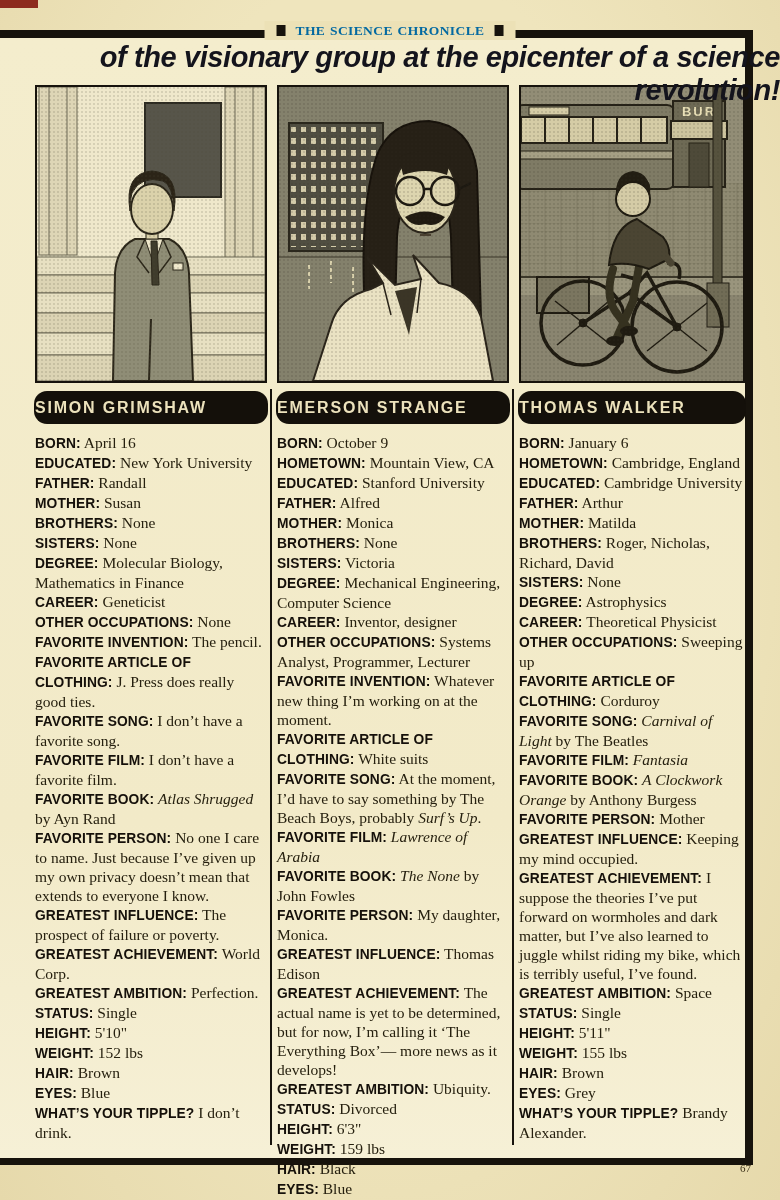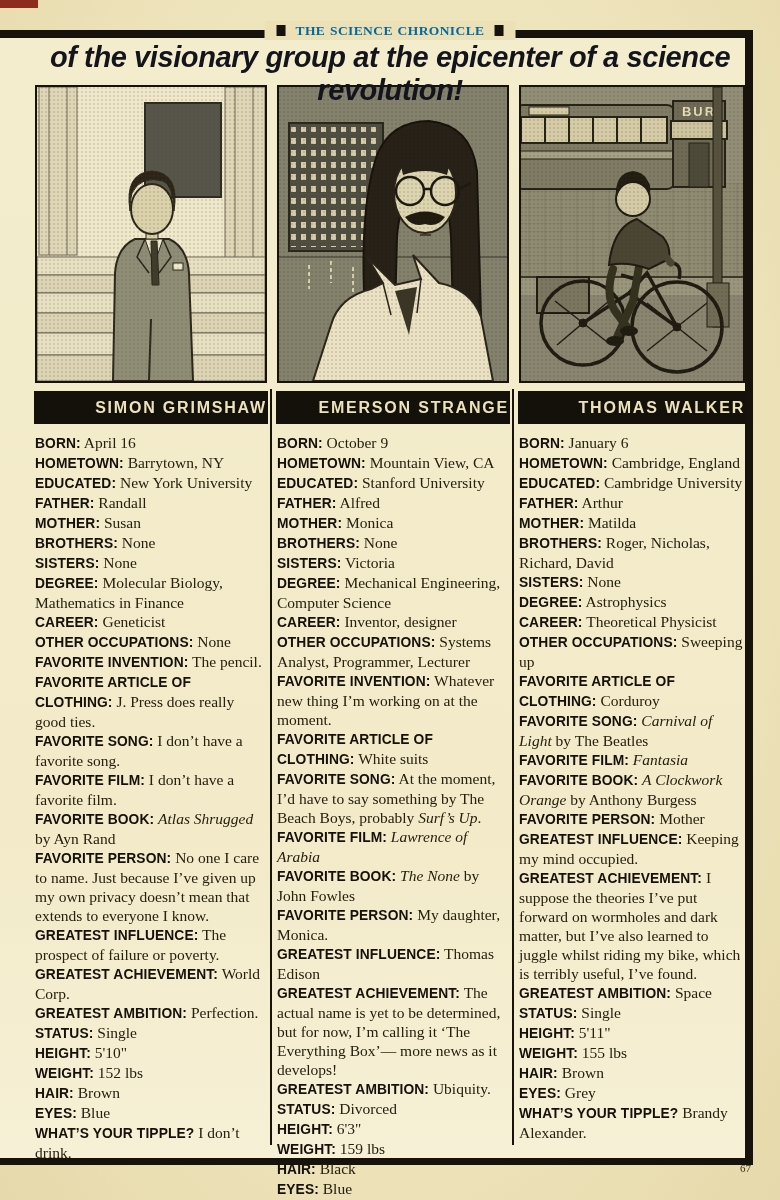--- a/index.html
+++ b/index.html
@@ -16,36 +16,37 @@
     box-sizing:content-box;
   }
   .masthead{
     position:absolute;top:21px;left:50%;transform:translateX(-50%);
     height:19px;display:flex;align-items:center;background:#ece1b6;padding:0 2px;z-index:5;
     font-family:"Liberation Serif",serif;font-weight:bold;font-size:13.5px;
     letter-spacing:.4px;word-spacing:1px;color:#0369a1;white-space:nowrap;
   }
   .masthead .cap{display:inline-block;width:9px;height:11px;background:#17130c;margin:0 10px;}
   .headline{
-    position:absolute;top:41px;left:0;width:780px;text-align:center;z-index:4;
+    position:absolute;top:41px;left:0;width:780px;text-align:right;z-index:4;
     font-weight:bold;font-style:italic;font-size:29px;letter-spacing:-.4px;
     color:#14141c;
   }
   .col{position:absolute;top:85px;}
   .col-1{left:35px;width:232px;}
   .col-2{left:277px;width:232px;}
   .col-3{left:519px;width:226px;}
   .portrait{
     margin:0;width:100%;height:298px;border:2px solid #17130c;box-sizing:border-box;
     background:#eee7ca;overflow:hidden;
   }
   .portrait svg{display:block;width:100%;height:100%;}
   .plate{
-    margin-top:9px;height:31px;background:#14100a;display:flex;align-items:center;justify-content:flex-end;
+    margin-top:9px;height:31px;background:#14100a;display:flex;align-items:center;justify-content:flex-start;
     box-shadow:0 0 0 1px #14100a;
+    border-radius:12px;
   }
   .plate span{
     color:#ece2bc;font-weight:bold;font-size:16px;letter-spacing:1.8px;white-space:nowrap;
   }
   .rows{
     margin-top:10px;
     font-family:"Liberation Serif",serif;font-size:15.5px;line-height:19px;color:#26200f;
   }
   .row b{
     font-family:"Liberation Sans",sans-serif;font-weight:bold;font-size:13.8px;
@@ -114,21 +115,20 @@
         <path d="M93,124 Q87,86 115,84 Q143,86 137,124 Q136,98 126,94 Q104,88 95,106 Q93,112 93,124 Z" fill="#2b2417" stroke-width="1"></path>
       </g>
       <rect width="228" height="294" fill="url(#d1)"></rect>
     </svg>
   </figure>
   <div class="plate">
     <span>SIMON GRIMSHAW</span>
   </div>
   <div class="rows" id="rows-0">
       <div class="row"><b>BORN:</b> <span>April 16</span></div>
-      <div class="row"><b>HOMETOWN:</b> <span>Barrytown, NY</span></div>
       <div class="row"><b>EDUCATED:</b> <span>New York University</span></div>
       <div class="row"><b>FATHER:</b> <span>Randall</span></div>
       <div class="row"><b>MOTHER:</b> <span>Susan</span></div>
       <div class="row"><b>BROTHERS:</b> <span>None</span></div>
       <div class="row"><b>SISTERS:</b> <span>None</span></div>
       <div class="row"><b>DEGREE:</b> <span>Molecular Biology, Mathematics in Finance</span></div>
       <div class="row"><b>CAREER:</b> <span>Geneticist</span></div>
       <div class="row"><b>OTHER OCCUPATIONS:</b> <span>None</span></div>
       <div class="row"><b>FAVORITE INVENTION:</b> <span>The pencil.</span></div>
       <div class="row"><b>FAVORITE ARTICLE OF CLOTHING:</b> <span>J. Press does really good ties.</span></div>

